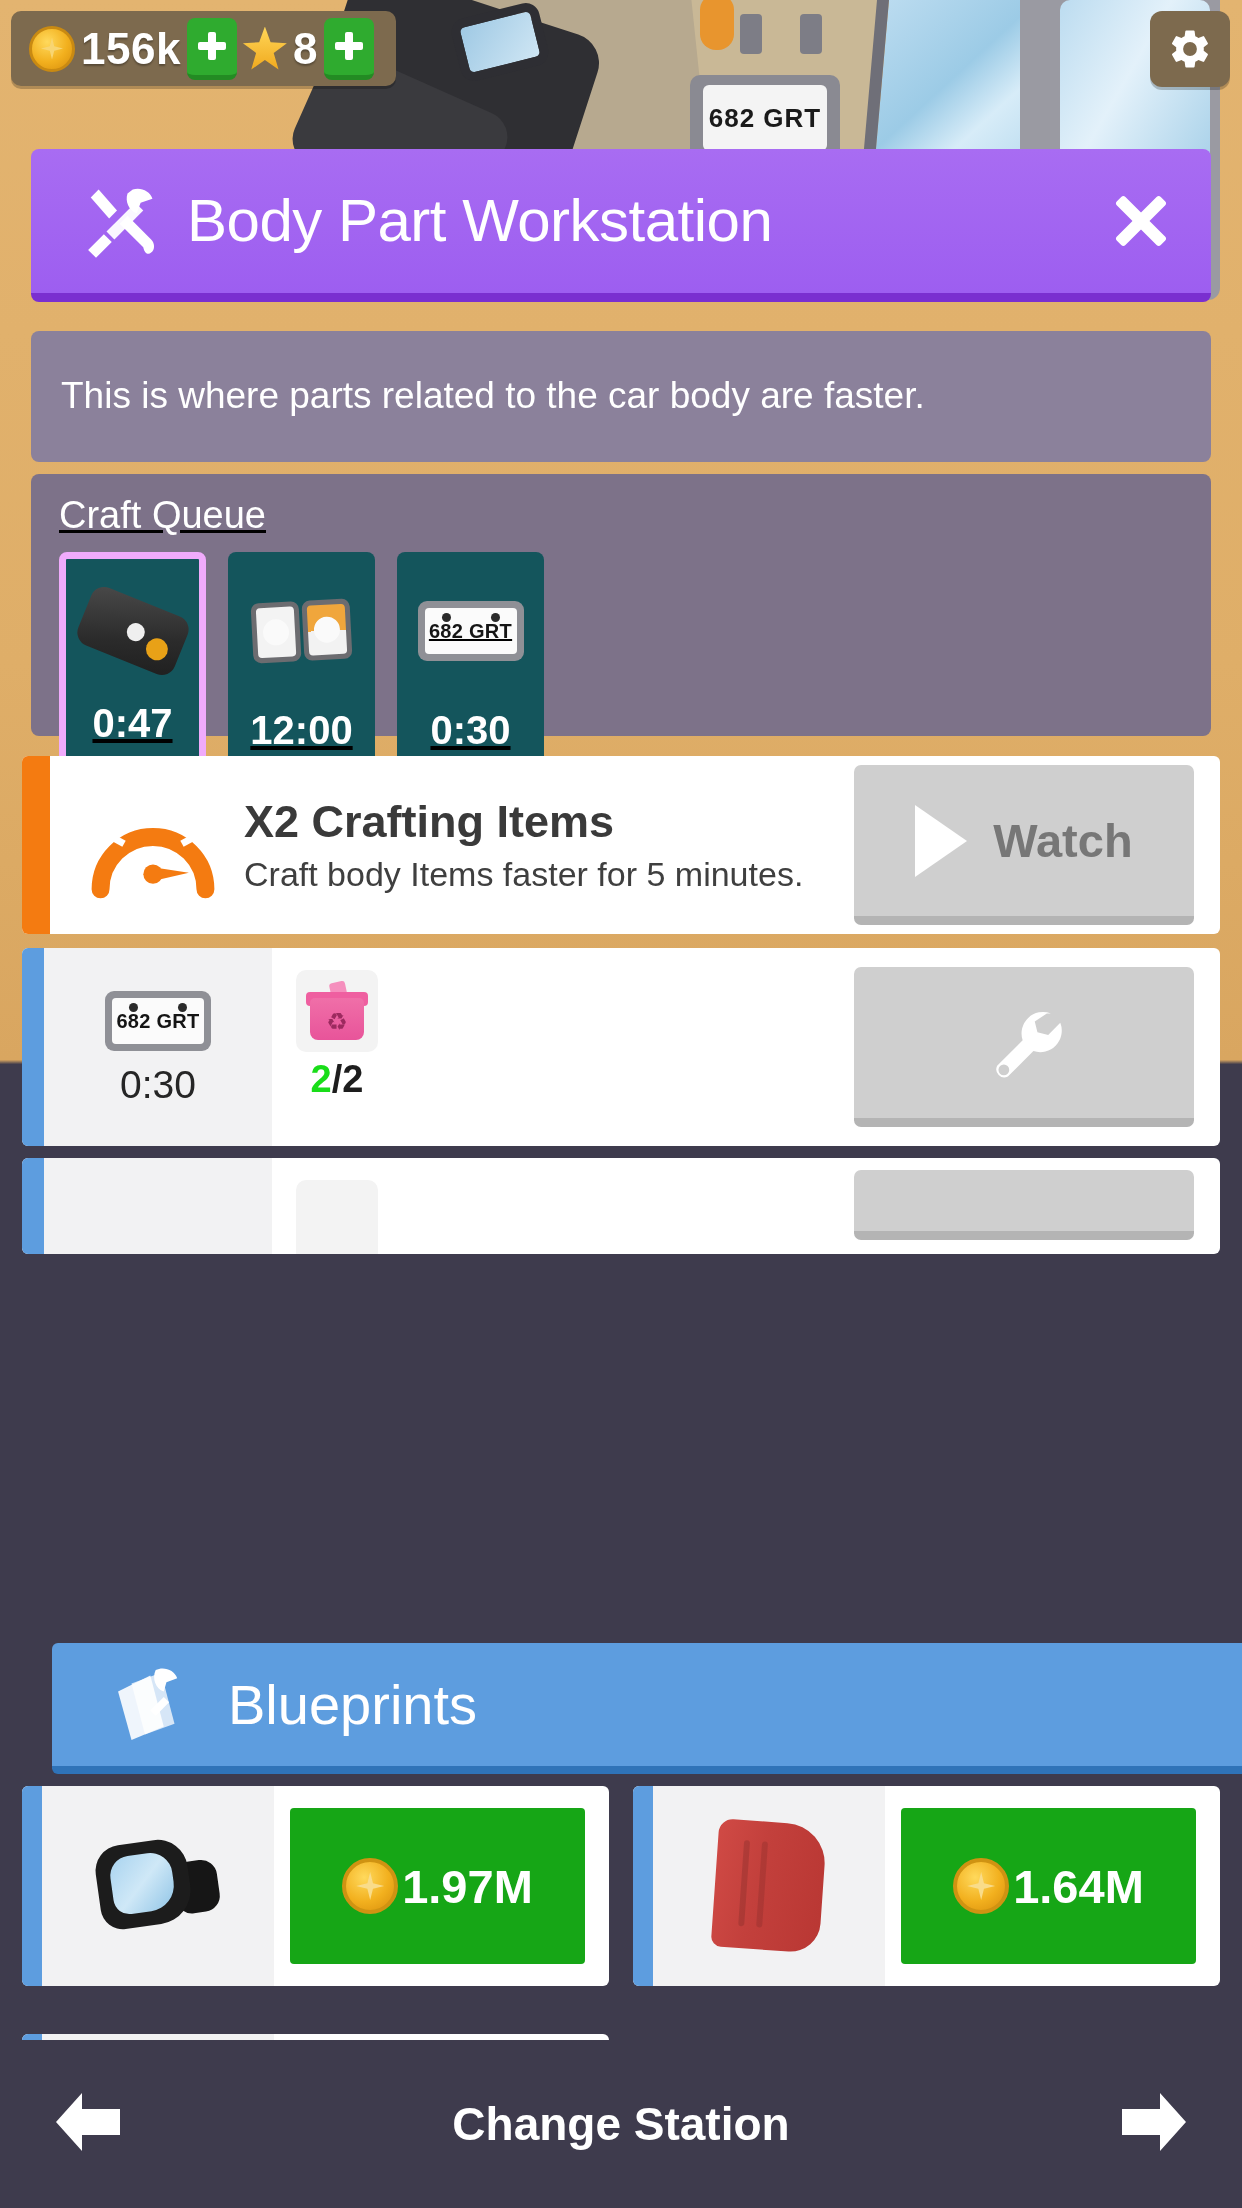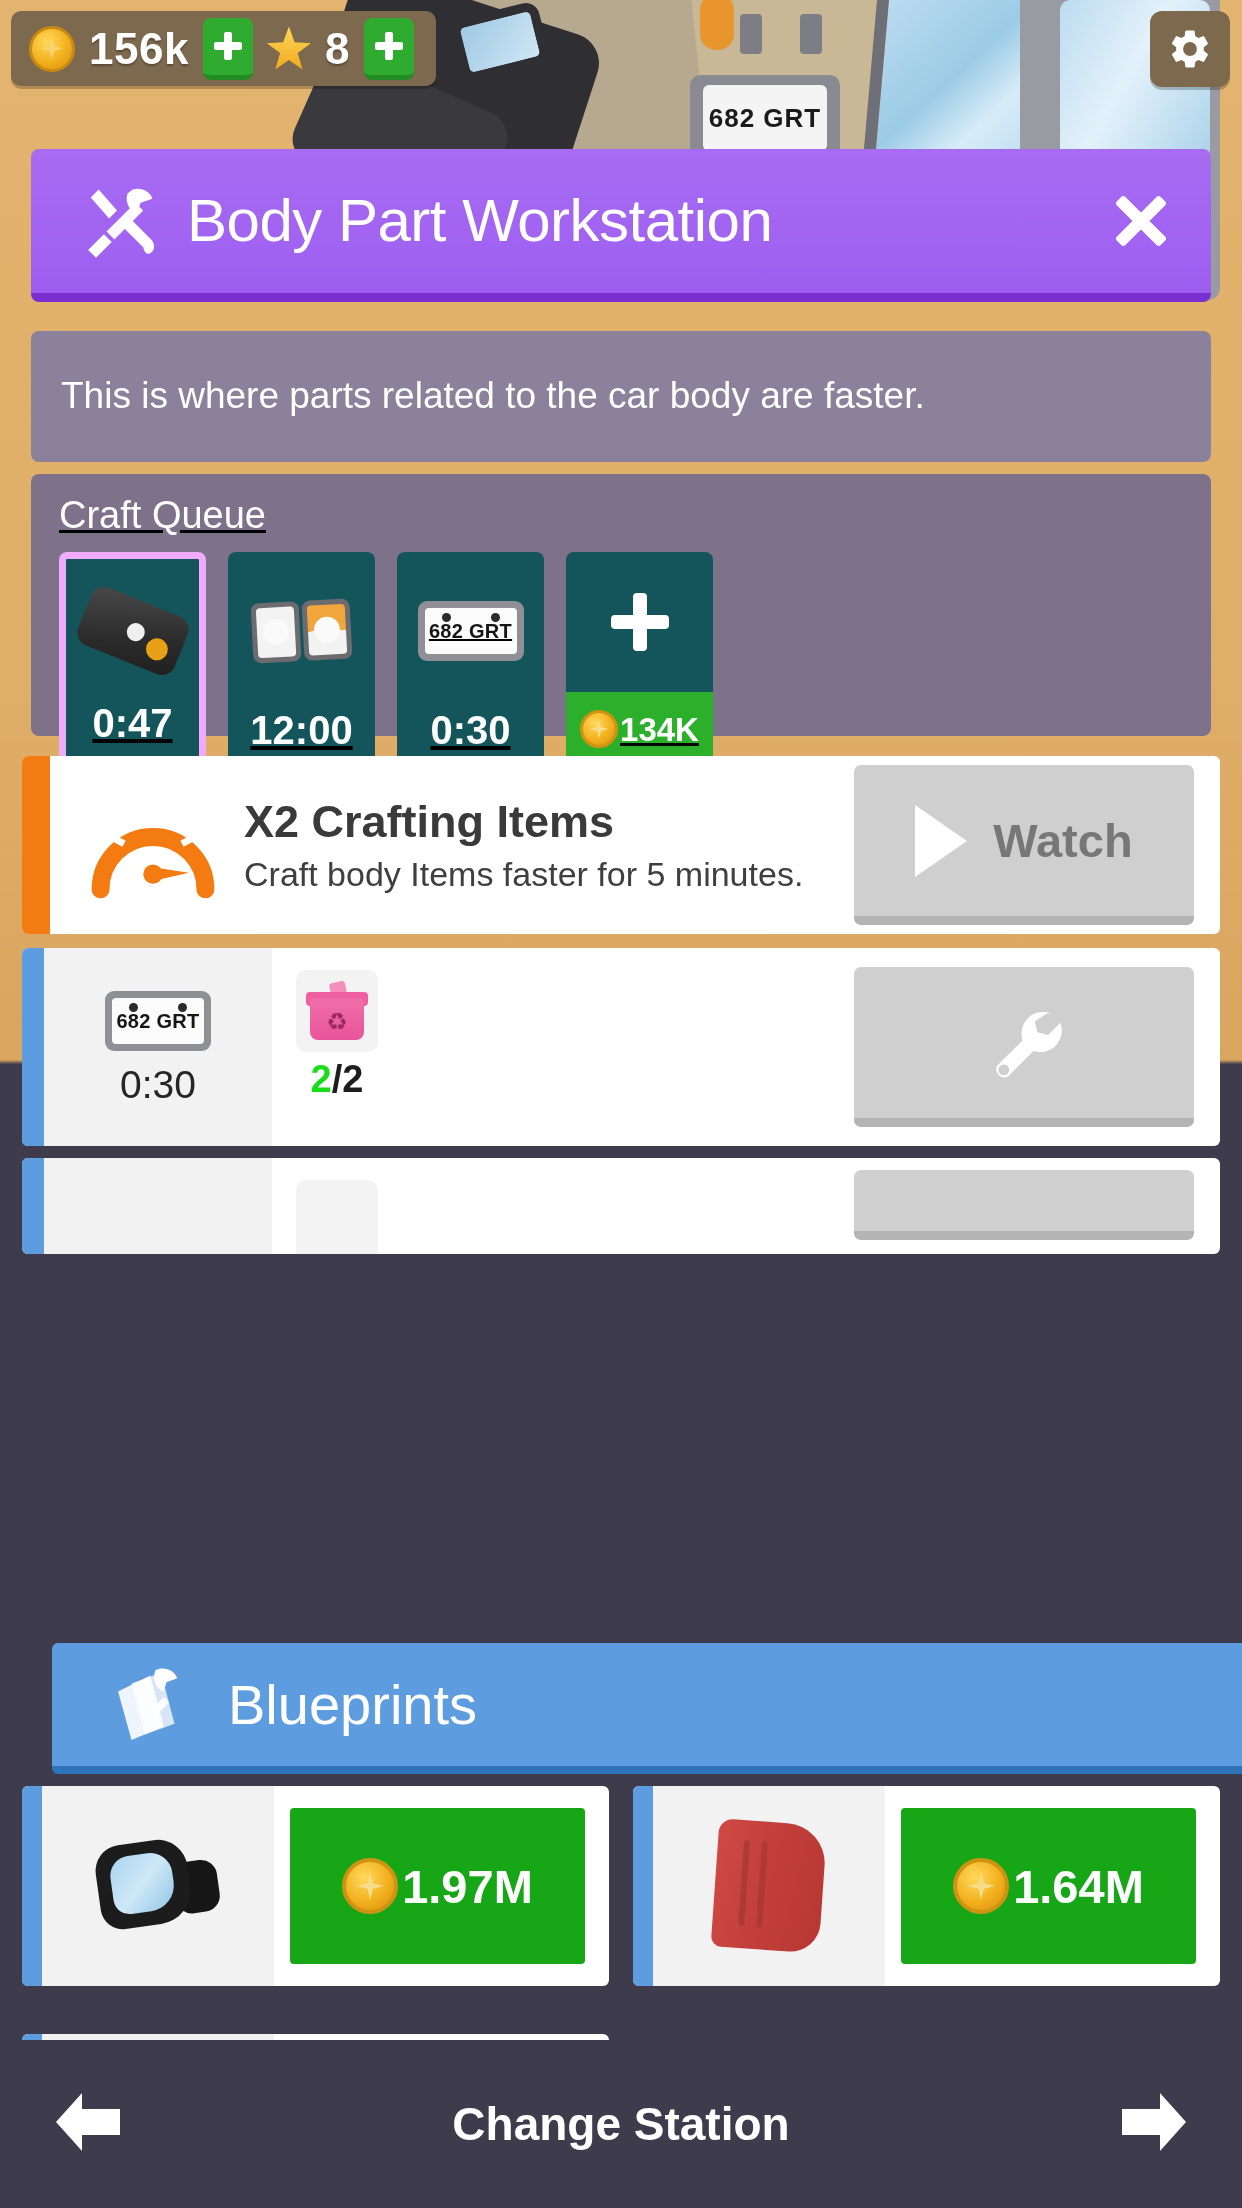--- a/index.html
+++ b/index.html
@@ -75,21 +75,21 @@
   }
   .bg-blue{
     left:600px; top:230px; width:80px; height:70px;
     background:#5b9fd6; border-radius:8px; transform:rotate(12deg);
   }
 
   
   .hud{
     position:absolute; left:11px; top:11px;
     height:75px; background:#7d6a4e; border-radius:10px;
-    display:flex; align-items:center; padding:0 22px 0 18px; gap:14px;
+    display:flex; align-items:center; padding:0 22px 0 18px; gap:6px;
     box-shadow:0 3px 0 rgba(0,0,0,0.22);
     z-index:20;
   }
   .coin{
     width:46px; height:46px; border-radius:50%;
     background:radial-gradient(circle at 38% 32%, #ffd95c 0%, #f2b01e 55%, #d78e0c 100%);
     border:3px solid #c98a12;
     display:flex; align-items:center; justify-content:center;
     flex:0 0 auto;
   }
@@ -526,29 +526,20 @@
 
       <div class="q-slot">
         <div class="q-img">
           <div class="art-plate">
               <div class="pl">682 GRT</div>
             </div>
         </div>
         <div class="q-time">0:30</div>
       </div>
 
-      <div class="q-slot q-add">
-        <div class="q-plus"></div>
-        <div class="q-price">
-          <div class="coin-sm">
-              <div class="spark"></div>
-            </div>
-          <span>134K</span>
-        </div>
-      </div>
 
     </div>
   </div>
 
   <div class="boost-card">
     <div class="boost-accent"></div>
     <span class="gauge">
       <svg viewBox="0 0 100 80">
         <path d="M12 72 A38 38 0 1 1 88 72" fill="none" stroke="#f47b11" stroke-width="13" stroke-linecap="round"></path>
         <line x1="50" y1="14" x2="50" y2="24" stroke="#fff" stroke-width="5"></line>

